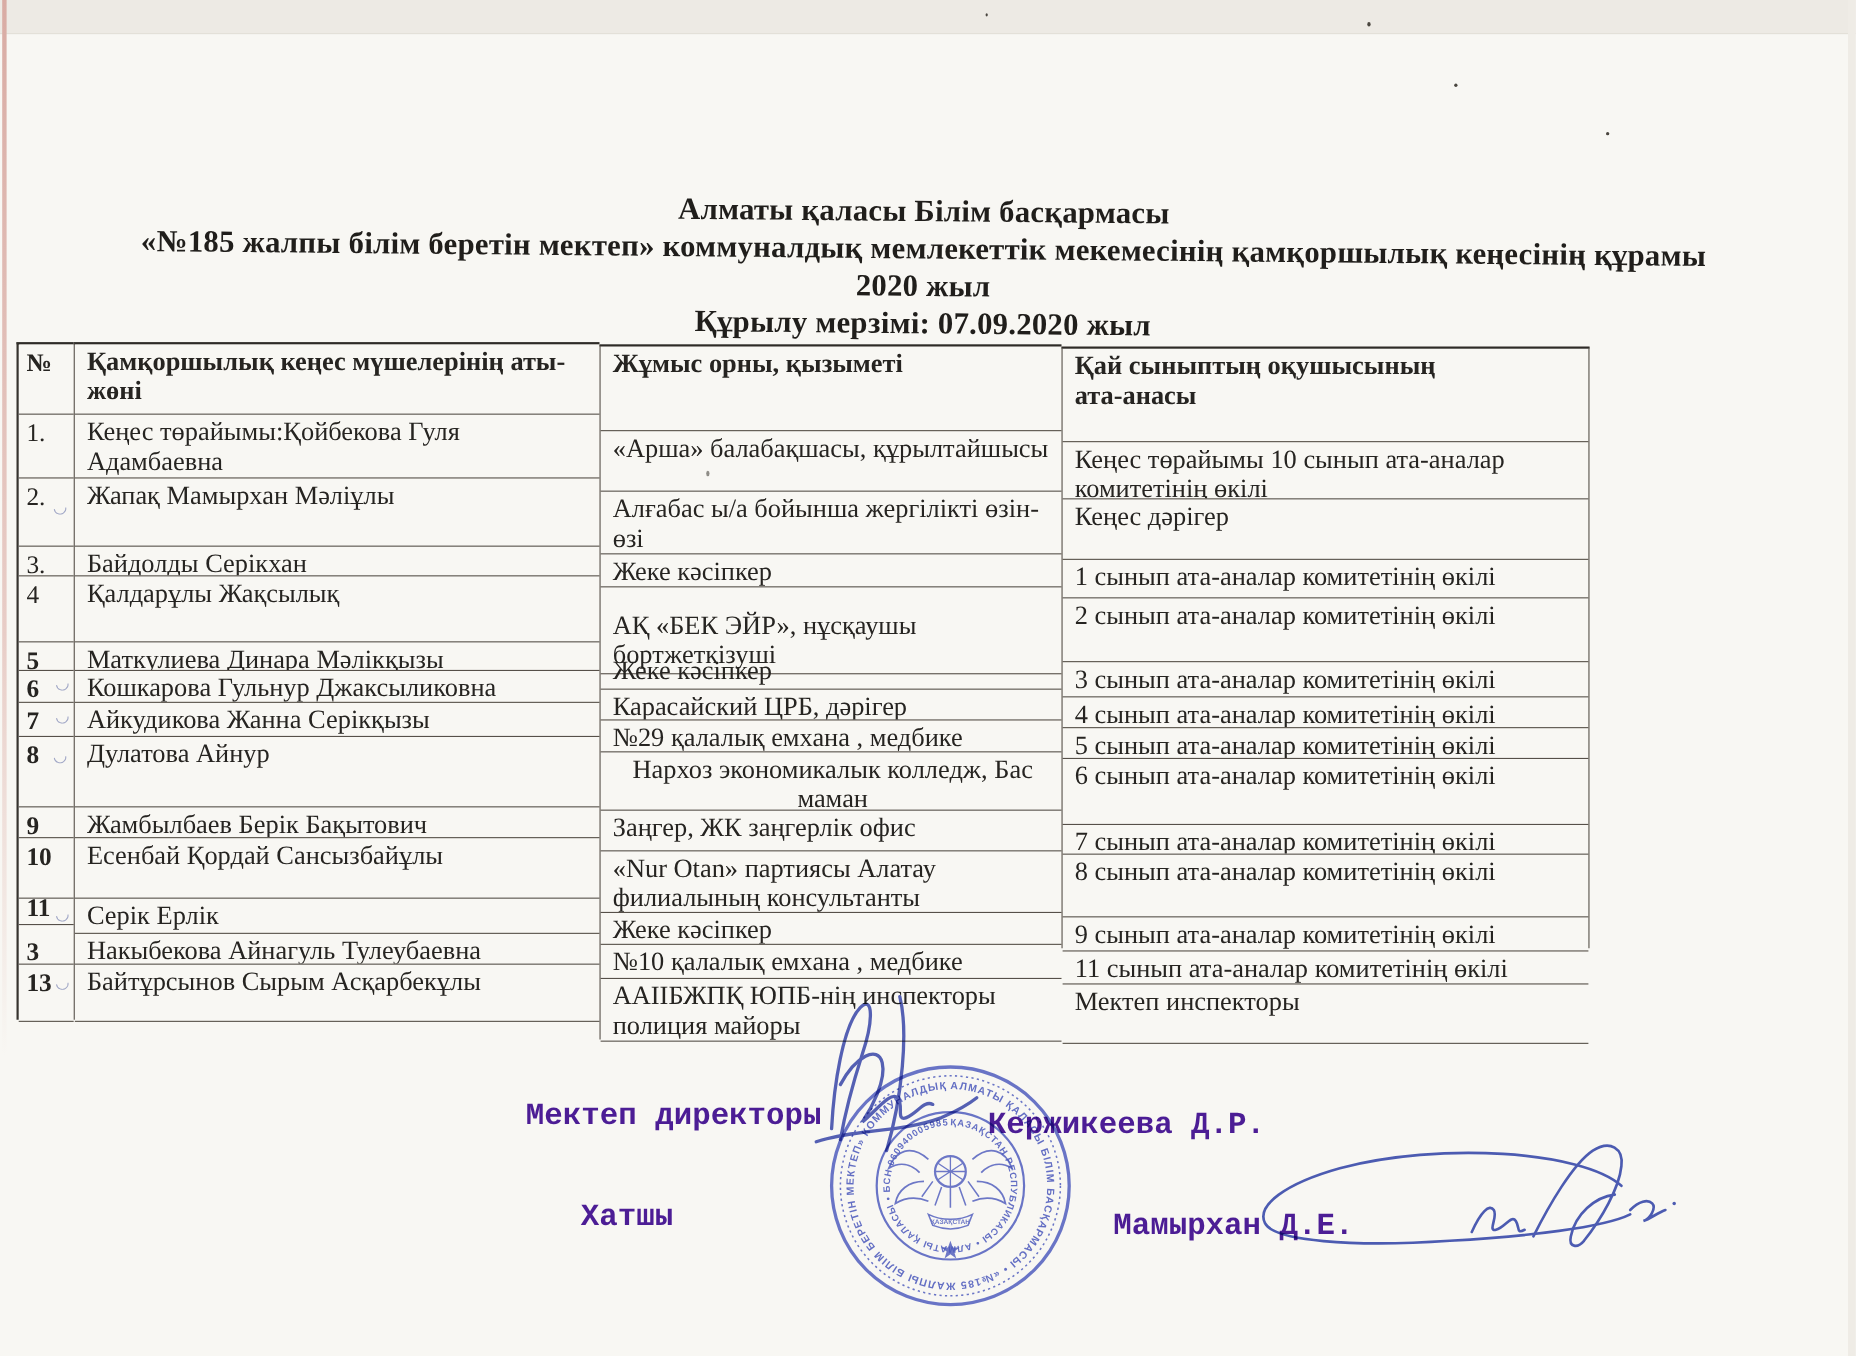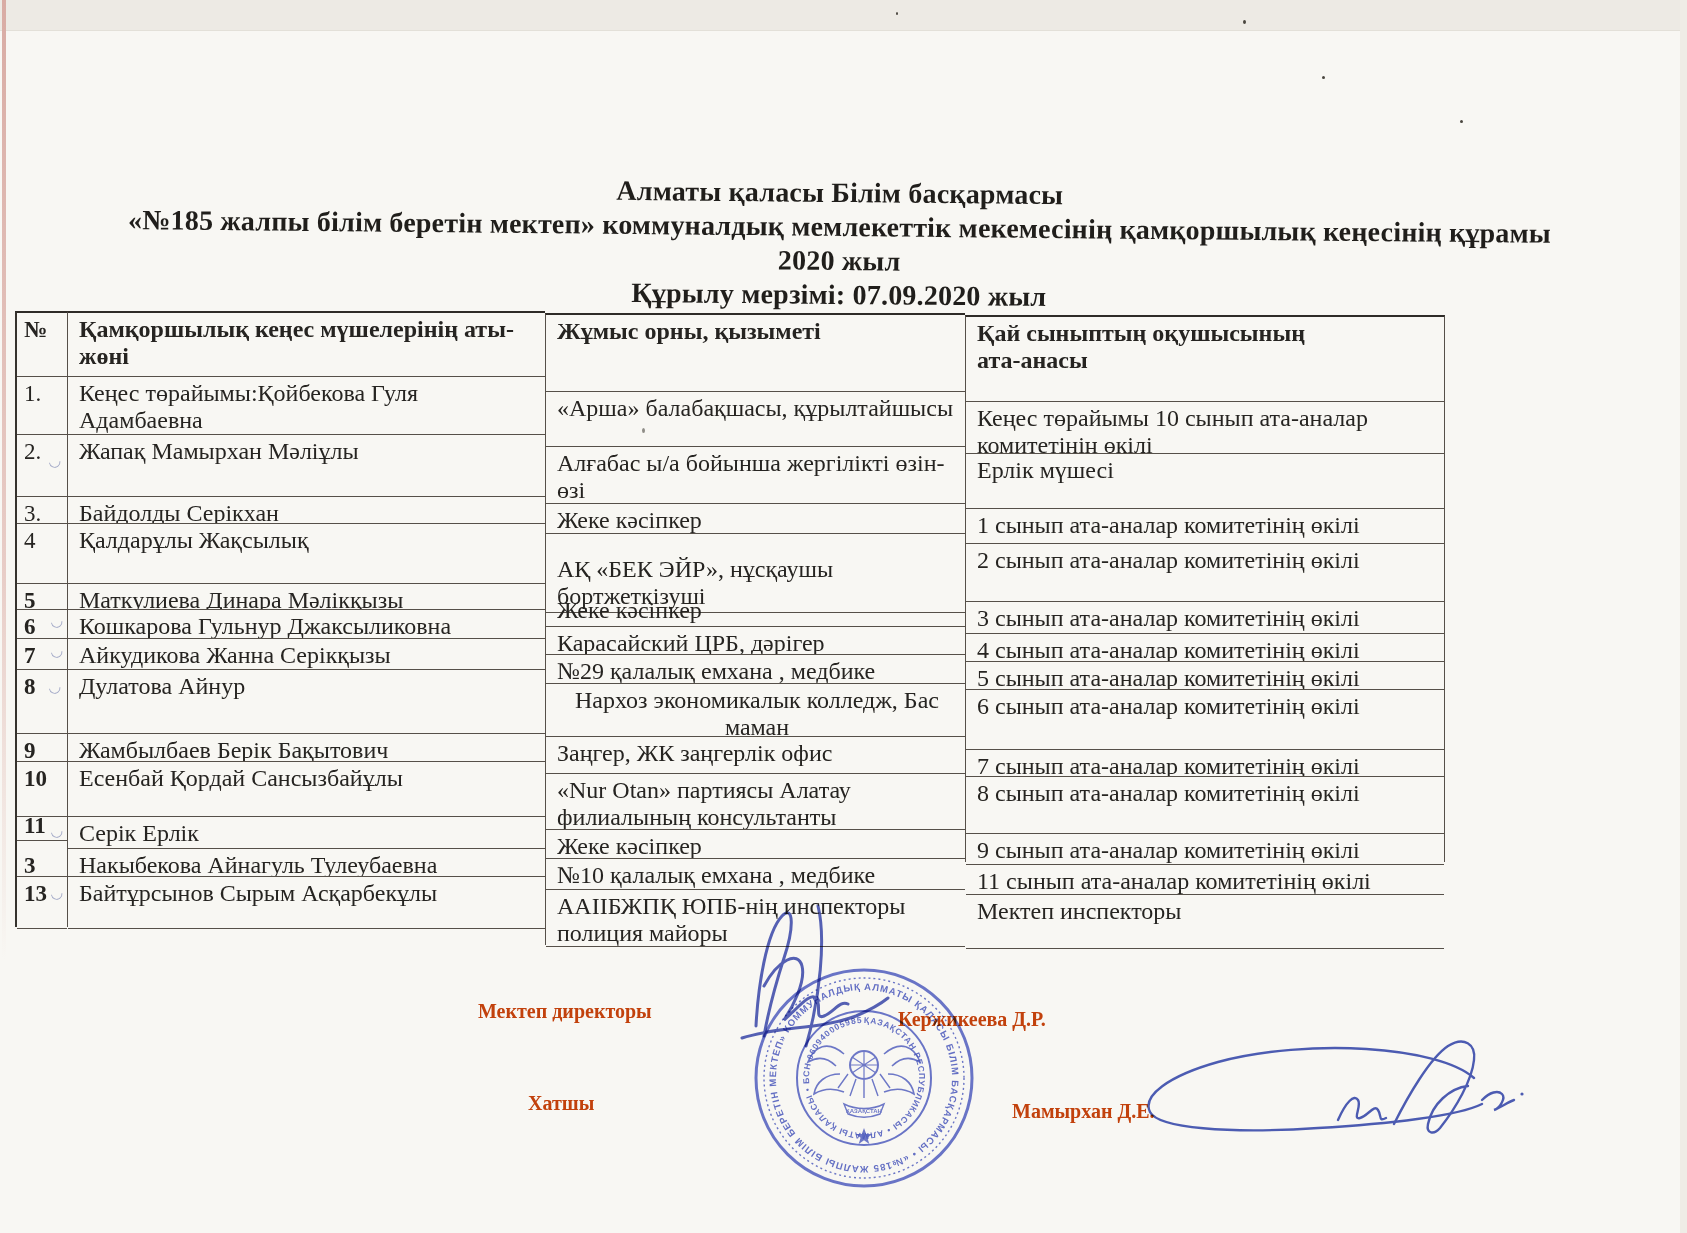--- a/index.html
+++ b/index.html
@@ -19,21 +19,21 @@
         padding:3px 8px 0 11px;font-size:24px;line-height:27px;white-space:pre-line;overflow:hidden;}
   .cell.hdr{font-weight:bold;}
   .col{position:absolute;box-sizing:border-box;}
   .col-border-left{border-left:1.7px solid #565049;}
   .col-thick-left{border-left:2.6px solid #36332e;}
   .col-right{border-right:1.7px solid #565049;}
   .col{border-top:2.8px solid #2e2b27;}
   .c-num .cell{padding-left:7px;font-size:23px;}
   .c-num .cell.bold-num{font-weight:bold;}
 
-  .sig-label{position:absolute;font-weight:bold;font-size:20px;color:#c2410c;white-space:nowrap;}
+  .sig-label{position:absolute;font-weight:bold;font-size:28px;color:#4c1d95;white-space:nowrap;font-family:Liberation Mono, monospace;}
   .pen-tick{position:absolute;color:#8b93bb;font-size:15px;transform:rotate(-8deg);opacity:.8;}
 
   .stamp-wrap{position:absolute;left:748px;top:962px;width:232px;height:232px;opacity:.92;
         filter:blur(.3px);mix-blend-mode:multiply;}
   .dir-sig{position:absolute;left:698px;top:888px;width:250px;height:175px;mix-blend-mode:multiply;}
   .sec-sig{position:absolute;left:1138px;top:1016px;width:420px;height:160px;mix-blend-mode:multiply;}
 </style>
 </head>
 <body>
 
@@ -110,21 +110,21 @@
         <div class="cell" style="top: 515px; height: 29px;">Жеке кәсіпкер</div>
         <div class="cell" style="top: 544px; height: 31px;">№10 қалалық емхана , медбике</div>
         <div class="cell" style="top: 575px; height: 57px;">ААІІБЖПҚ ЮПБ-нің инспекторы
 полиция майоры</div>
       </div>
       <div class="col col-border-left col-right" style="left: 965px; top: 315px; width: 480px; height: 547px;">
         <div class="cell hdr" style="top: 0px; height: 85px;">Қай сыныптың оқушысының
 ата-анасы</div>
         <div class="cell" style="top: 85px; height: 52px;">Кеңес төрайымы 10 сынып ата-аналар
 комитетінің өкілі</div>
-        <div class="cell" style="top: 137px; height: 55px;">Ерлік мүшесі</div>
+        <div class="cell" style="top: 137px; height: 55px;">Кеңес дәрігер</div>
         <div class="cell" style="top: 192px; height: 35px;">1 сынып ата-аналар комитетінің өкілі</div>
         <div class="cell" style="top: 227px; height: 58px;">2 сынып ата-аналар комитетінің өкілі</div>
         <div class="cell" style="top: 285px; height: 32px;">3 сынып ата-аналар  комитетінің өкілі</div>
         <div class="cell" style="top: 317px; height: 28px;">4 сынып ата-аналар  комитетінің өкілі</div>
         <div class="cell" style="top: 345px; height: 28px;">5 сынып ата-аналар комитетінің өкілі</div>
         <div class="cell" style="top: 373px; height: 60px;">6 сынып ата-аналар комитетінің өкілі</div>
         <div class="cell" style="top: 433px; height: 27px;">7 сынып ата-аналар комитетінің өкілі</div>
         <div class="cell" style="top: 460px; height: 57px;">8 сынып ата-аналар комитетінің өкілі</div>
         <div class="cell" style="top: 517px; height: 31px;">9 сынып ата-аналар комитетінің өкілі</div>
         <div class="cell" style="top: 548px; height: 30px;">11 сынып ата-аналар комитетінің өкілі</div>

